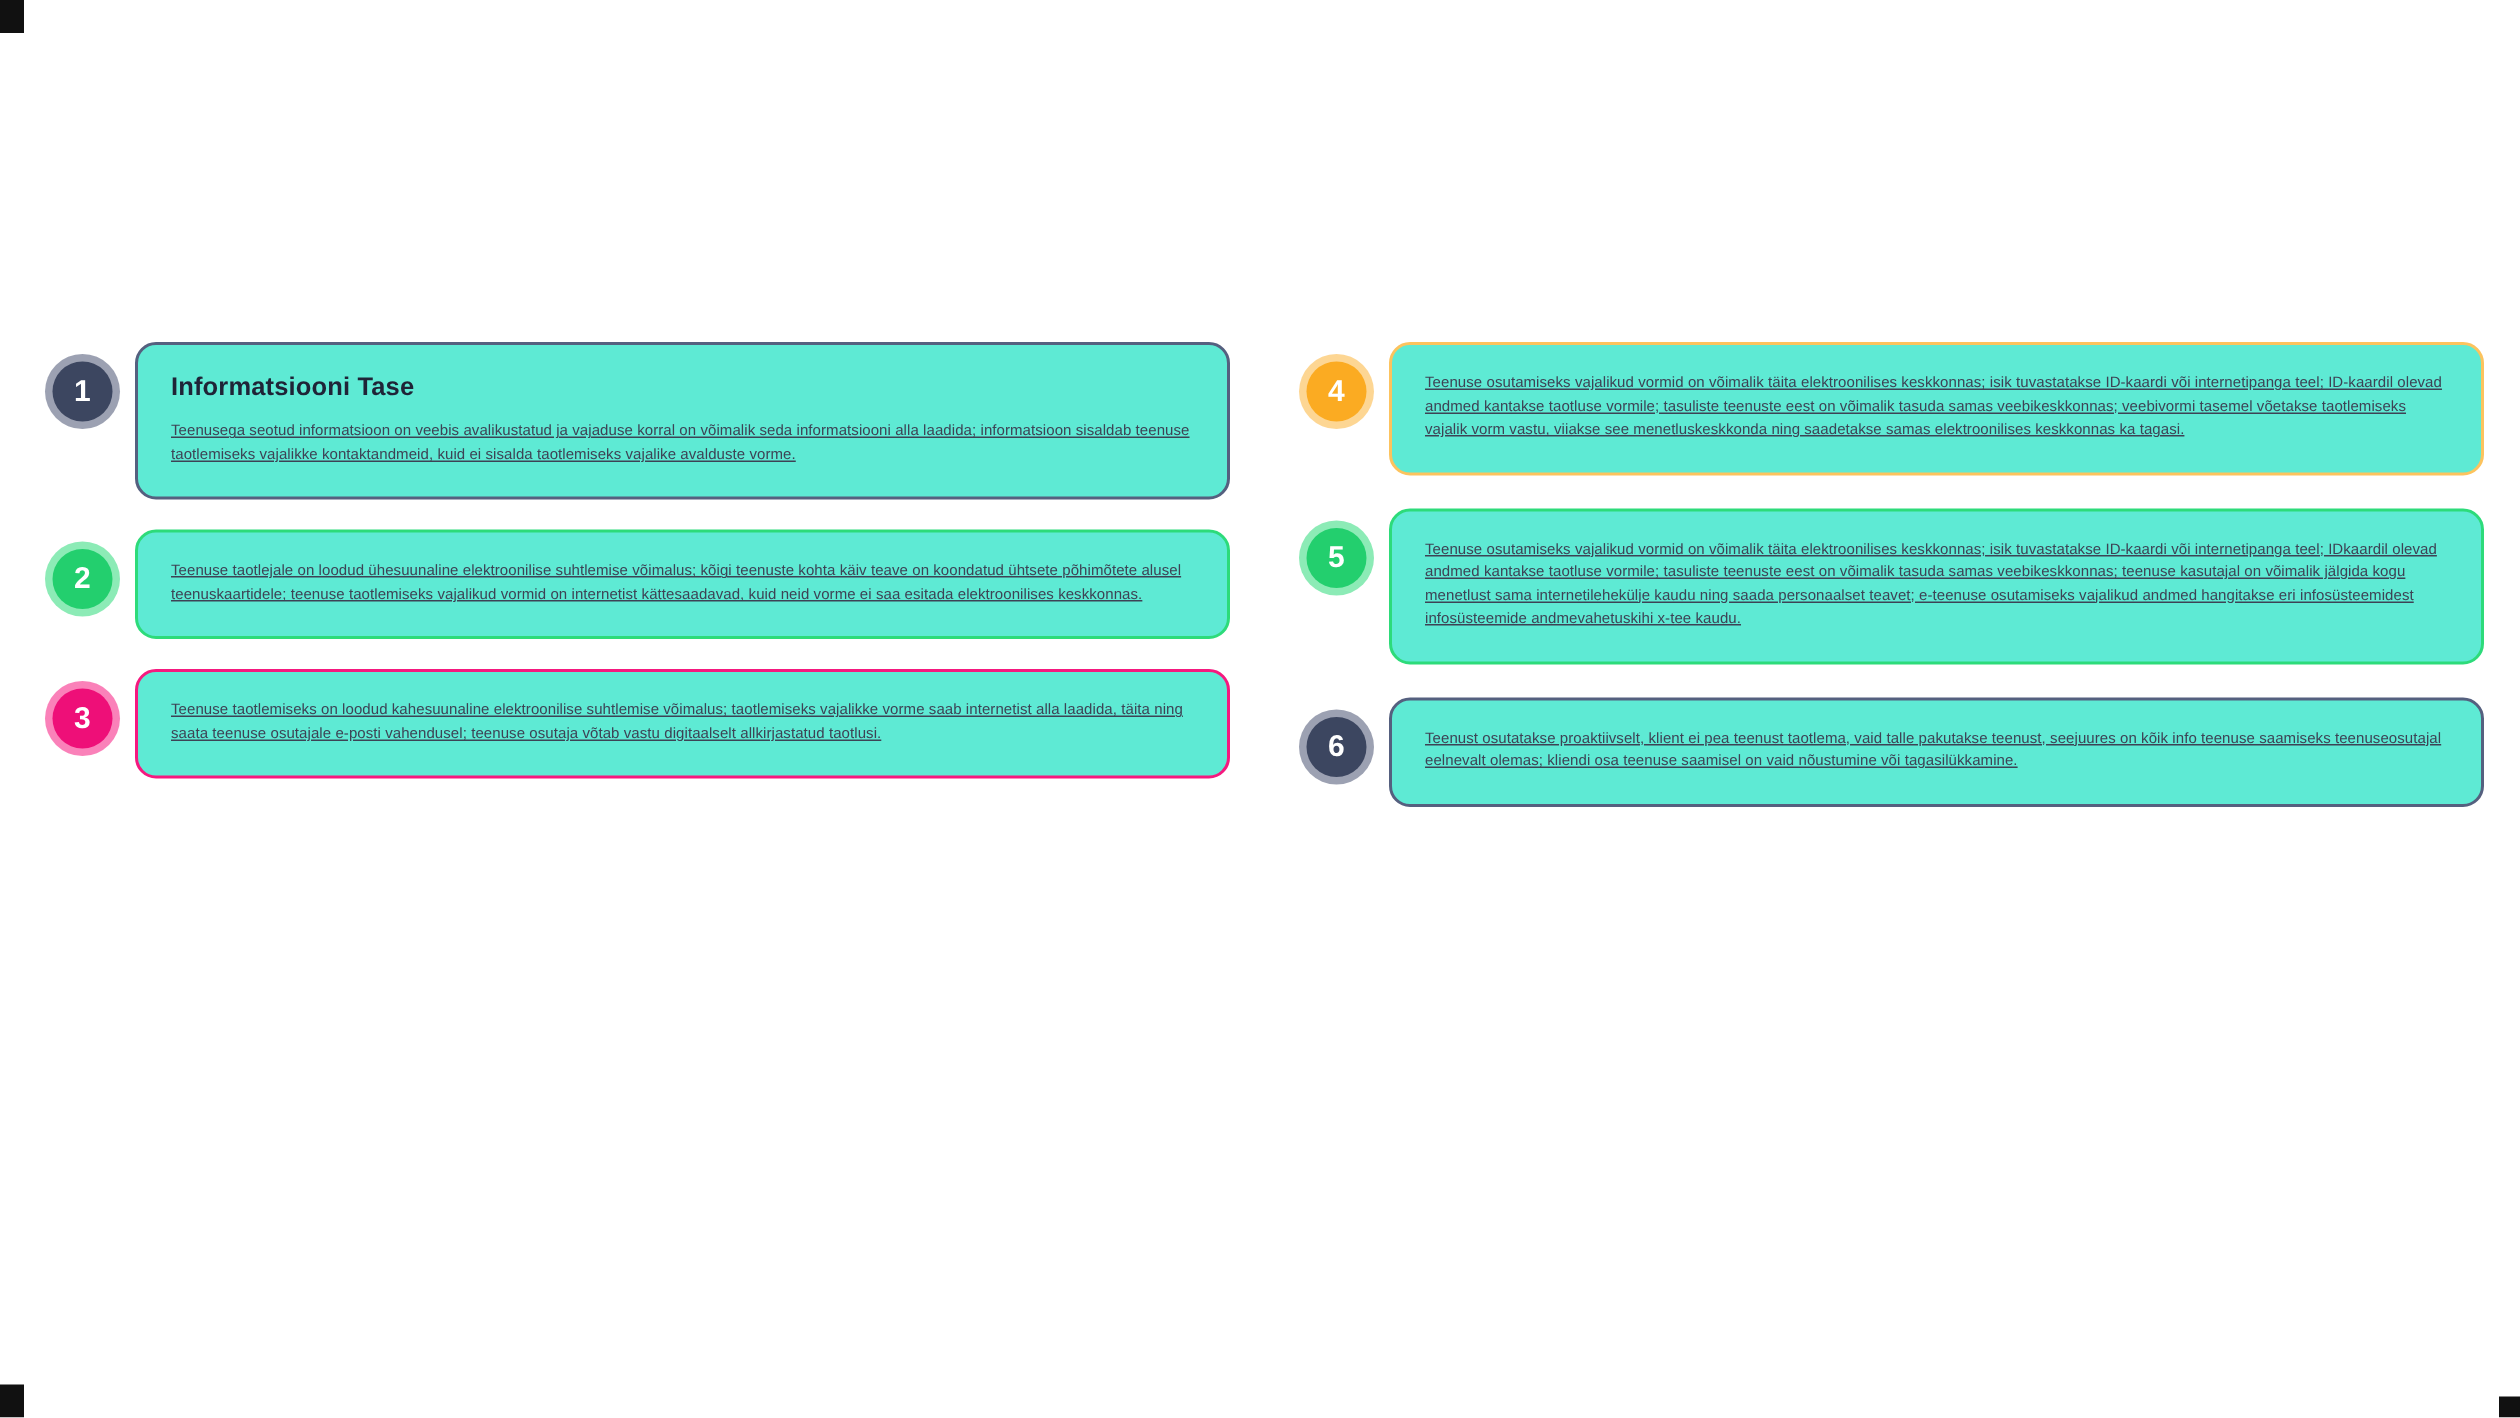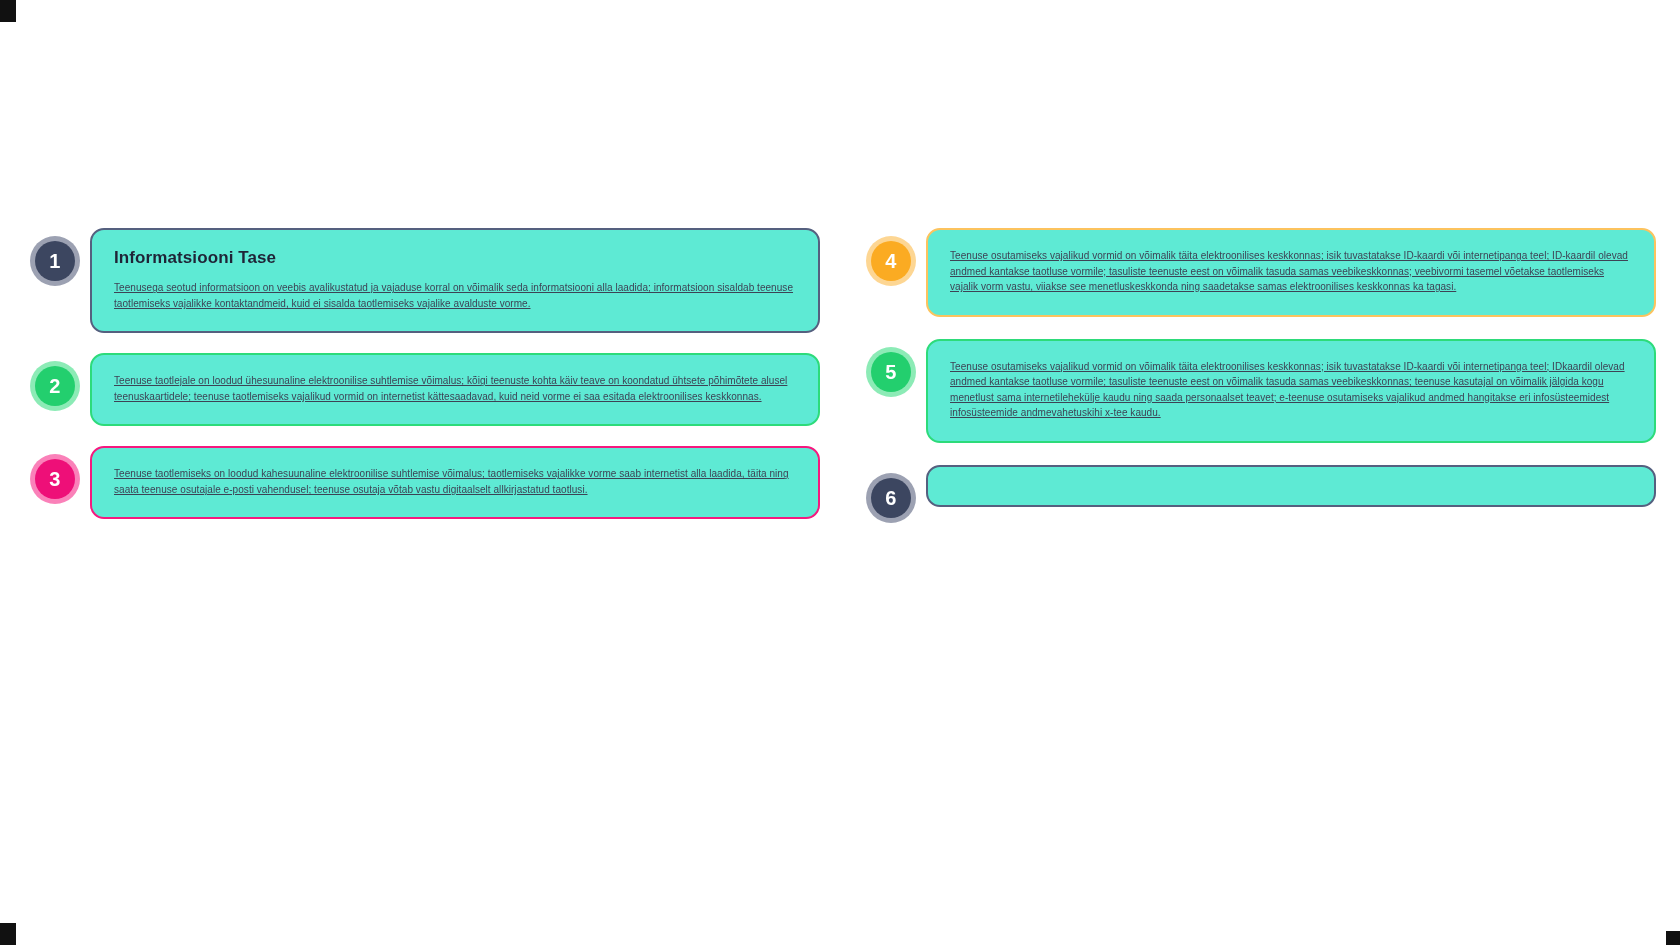--- a/index.html
+++ b/index.html
@@ -202,18 +202,19 @@
 
     <div class="row">
       <div class="badge-wrap">
         <div class="badge">
           <span class="ring" style="background:#4a5472"></span>
           <span class="core" style="background:#3c4660"></span>
           <span class="num">6</span>
         </div>
       </div>
       <div class="card" style="border-color:#55607f">
+        <p class="card-body">Teenust osutatakse proaktiivselt, klient ei pea teenust taotlema, vaid talle pakutakse teenust, seejuures on kõik info teenuse saamiseks teenuseosutajal eelnevalt olemas; kliendi osa teenuse saamisel on vaid nõustumine või tagasilükkamine.</p>
       </div>
     </div>
 
   </div>
 
 </div>
 
 </body></html>

